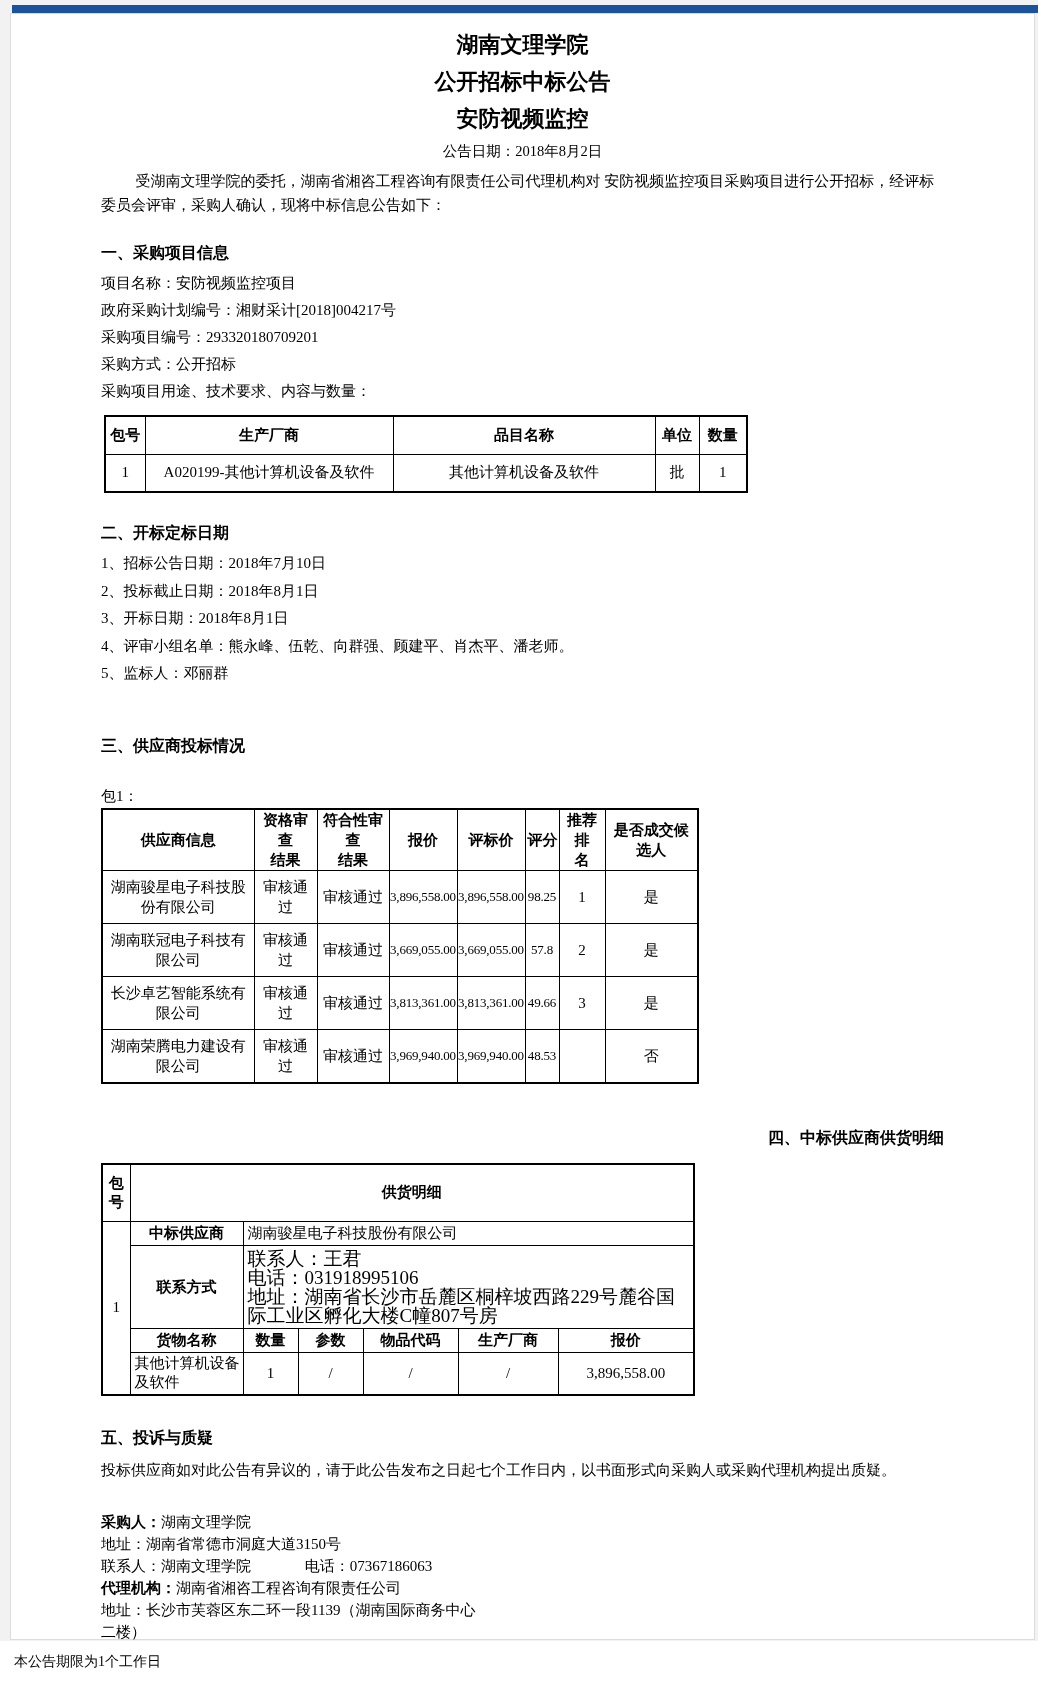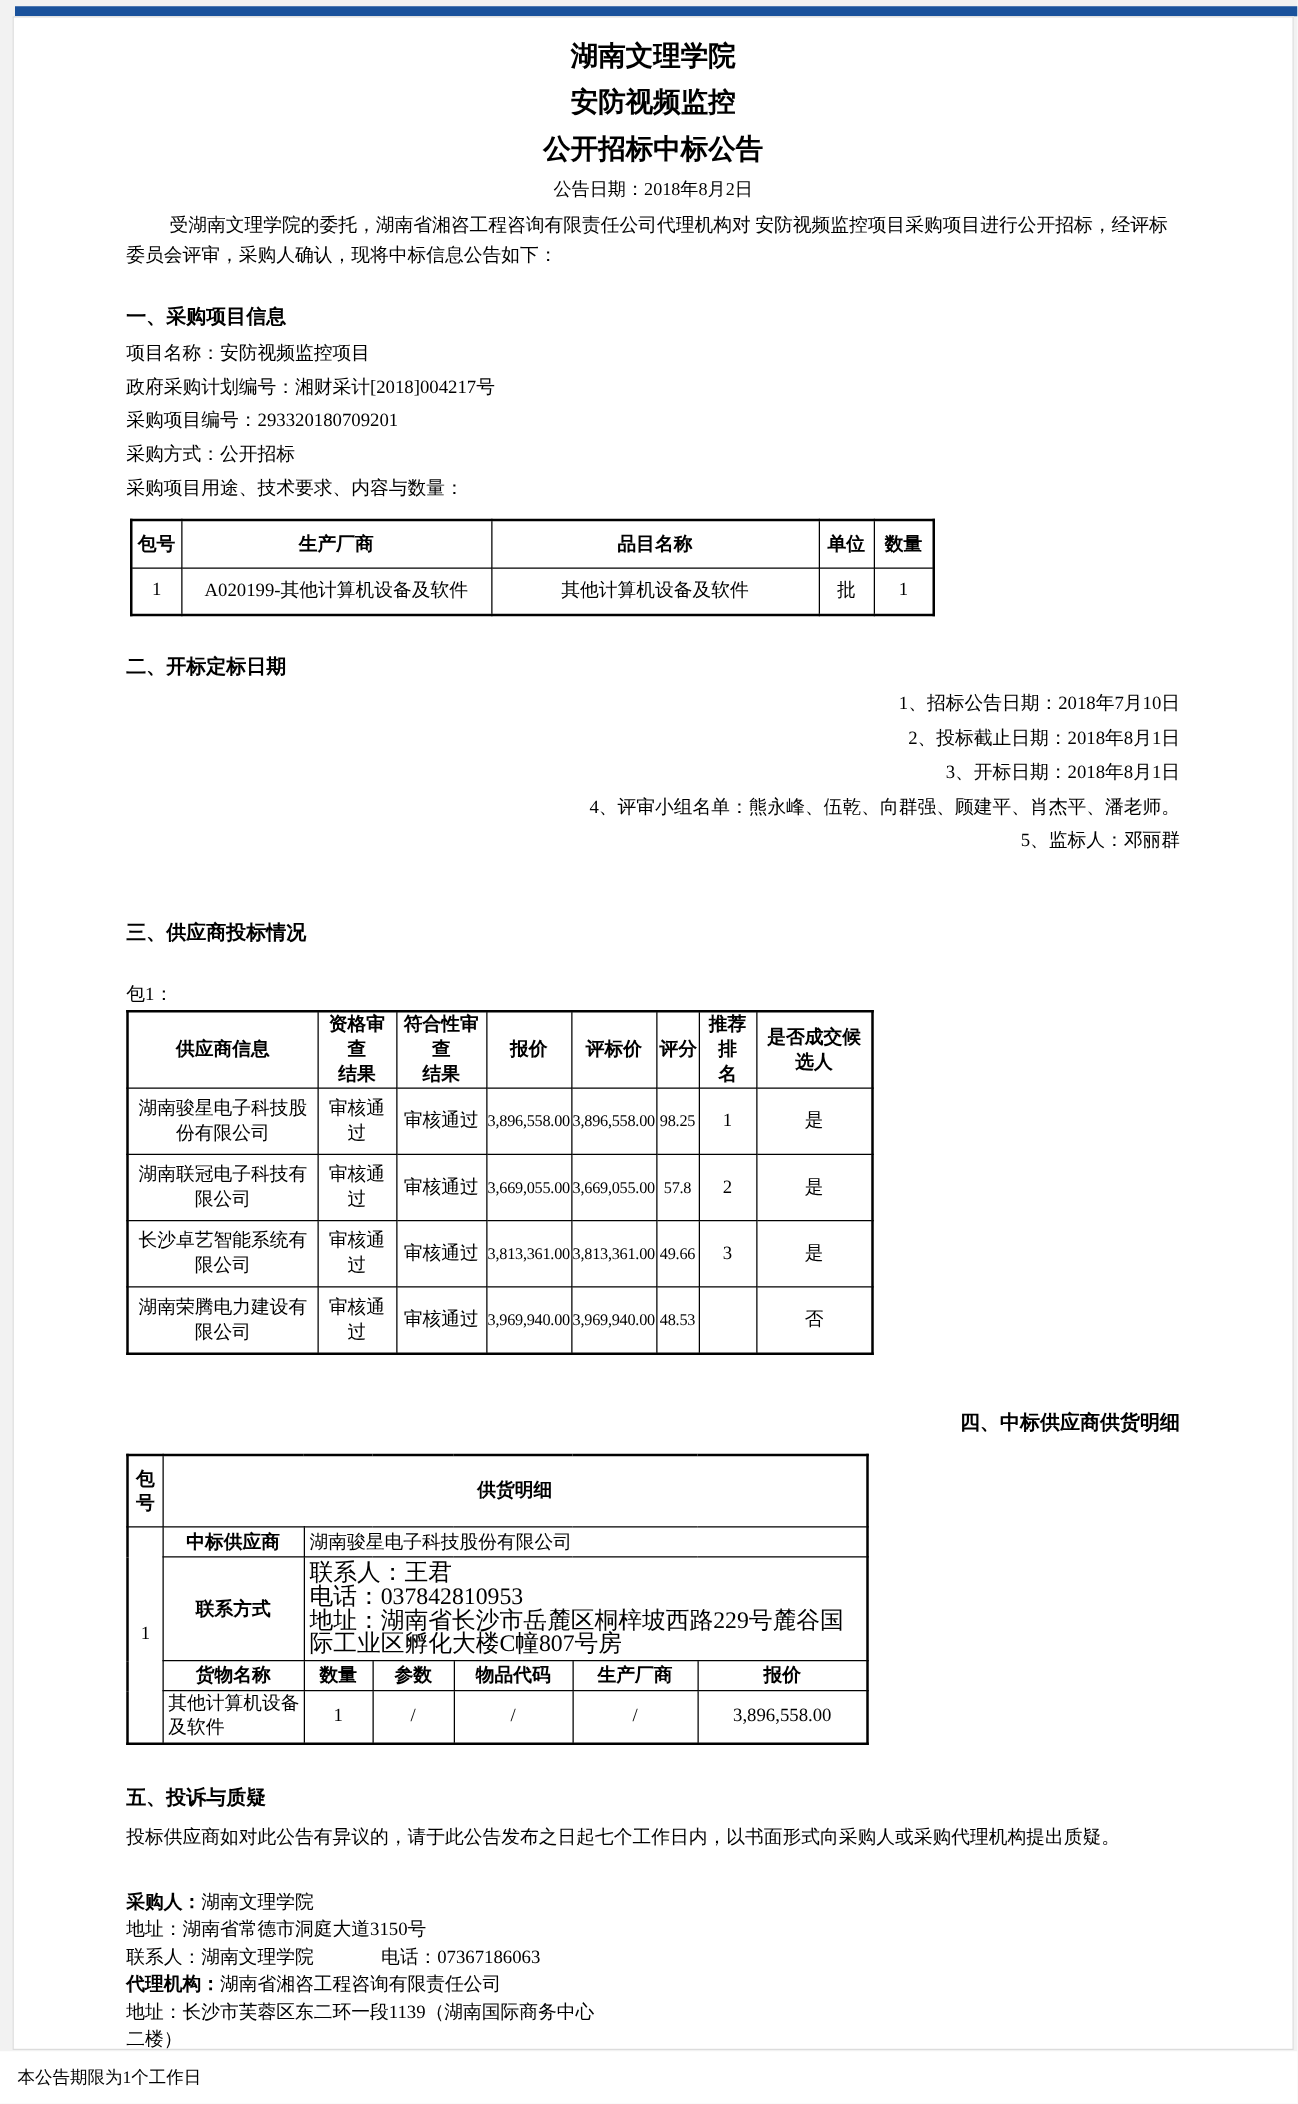--- a/index.html
+++ b/index.html
@@ -24,21 +24,21 @@
   .plain-line{line-height:27px;}
   .s1-lines{margin-top:6px;}
   table{border-collapse:collapse;border:2px solid #000;table-layout:fixed;}
   th,td{border:1px solid #000;text-align:center;vertical-align:middle;padding:0 2px;box-sizing:border-box;}
   th{font-family:"Liberation Sans","DejaVu Sans",sans-serif;font-size:15px;font-weight:bold;}
   td{font-size:15px;}
   .t1{margin:10px 0 0 3px;width:642px;}
   .t1 tr{height:38px;}
   .s2-heading{margin-top:30px;}
   .s2-items{margin-top:6px;}
-  .s2-items .plain-line{line-height:27.5px;text-align:right;}
+  .s2-items .plain-line{line-height:27.5px;}
   .s3-heading{margin-top:48px;}
   .pkg-label{margin-top:30px;line-height:18px;}
   .t2{margin-top:3px;width:596px;}
   .t2 th{height:62px;line-height:20px;}
   .t2 td{height:53px;line-height:20px;}
   .pre{white-space:pre-line;}
   .nw{white-space:nowrap;}
   .num{font-size:13px;letter-spacing:-0.2px;white-space:nowrap;padding:0;}
   .s4-heading{margin-top:44px;text-align:right;}
   .t3{margin-top:14px;width:592px;}
@@ -59,22 +59,22 @@
   .footer-note{position:absolute;left:14px;top:12px;font-size:14px;}
 </style>
 </head>
 <body>
 
 <div class="top-accent" style="background: rgb(26, 82, 156);"></div>
 
 <div class="content">
 
   <h1 class="hei">湖南文理学院</h1>
+  <h1 class="hei">公开招标中标公告</h1>
   <h1 class="hei">安防视频监控</h1>
-  <h1 class="hei">公开招标中标公告</h1>
 
   <div class="date-line">公告日期：2018年8月2日</div>
 
   <div class="intro">受湖南文理学院的委托，湖南省湘咨工程咨询有限责任公司代理机构对 安防视频监控项目采购项目进行公开招标，经评标委员会评审，采购人确认，现将中标信息公告如下：</div>
 
   <div class="sec-heading hei s1-heading">一、采购项目信息</div>
   <div class="s1-lines">
     <div class="plain-line">项目名称：安防视频监控项目</div>
     <div class="plain-line">政府采购计划编号：湘财采计[2018]004217号</div>
     <div class="plain-line">采购项目编号：293320180709201</div>
@@ -209,21 +209,21 @@
     </tr>
     <tr class="supplier-row">
       <td rowspan="4">1</td>
       <td class="lbl">中标供应商</td>
       <td colspan="5" class="left">湖南骏星电子科技股份有限公司</td>
     </tr>
     <tr>
       <td class="lbl">联系方式</td>
       <td colspan="5" class="left contact-cell">
         <div>联系人：王君</div>
-        <div>电话：037842810953</div>
+        <div>电话：031918995106</div>
         <div>地址：湖南省长沙市岳麓区桐梓坡西路229号麓谷国际工业区孵化大楼C幢807号房</div>
       </td>
     </tr>
     <tr class="goods-hdr">
       <td class="lbl">货物名称</td>
       <td class="lbl">数量</td>
       <td class="lbl">参数</td>
       <td class="lbl">物品代码</td>
       <td class="lbl">生产厂商</td>
       <td class="lbl">报价</td>

